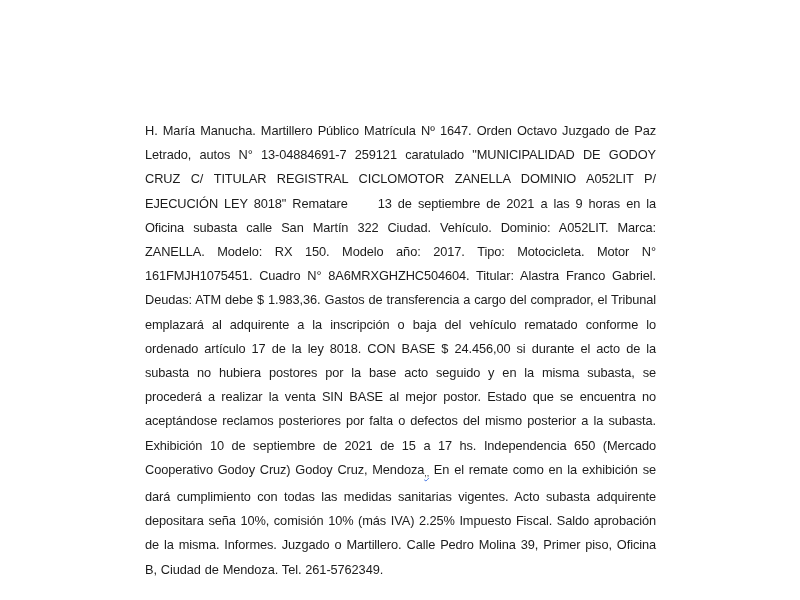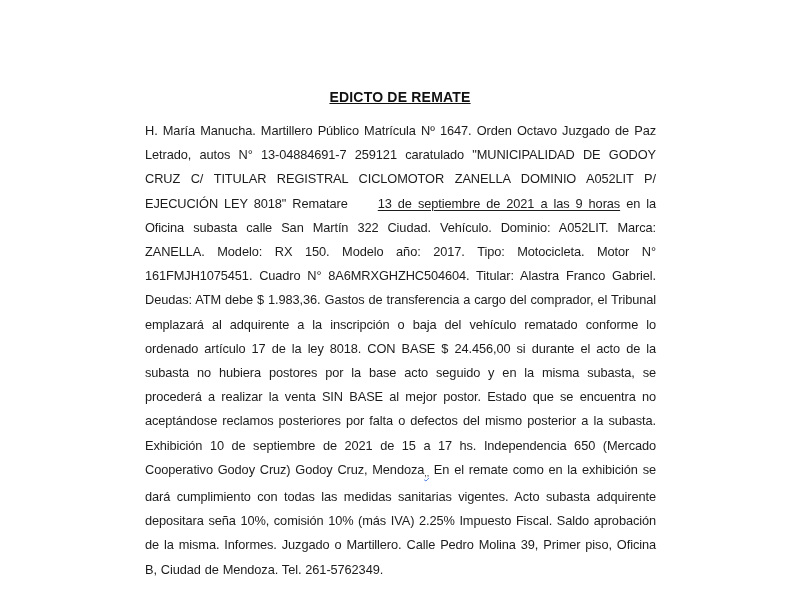--- a/index.html
+++ b/index.html
@@ -36,32 +36,30 @@
     top: 119px;
     width: 511px;
     text-align: justify;
     font-size: 12.8px;
     letter-spacing: -0.1px;
     line-height: 24.2px;
     color: #1c1c1c;
     word-spacing: 0.5px;
   }
   .seg-underline {
-    text-decoration: underline;
     text-underline-offset: 2px;
     margin-left: 24px;
   }
   .seg-squiggle {
     font-size: 9px;
     vertical-align: -2px;
     color: #2a2a2a;
     text-decoration: underline wavy #3a6fe0 1px;
     text-decoration-skip-ink: none;
   }
 </style>
 </head>
 <body>
 
 <div class="page">
-  <h1 class="doc-title">EDICTO DE REMATE</h1>
 
   <p class="doc-body"><span>H. María Manucha. Martillero Público Matrícula Nº 1647. Orden Octavo Juzgado de Paz Letrado, autos N° 13-04884691-7 259121 caratulado "MUNICIPALIDAD DE GODOY CRUZ C/ TITULAR REGISTRAL CICLOMOTOR ZANELLA DOMINIO A052LIT P/ EJECUCIÓN LEY 8018" Rematare </span><span class="seg-underline">13 de septiembre de 2021 a las 9 horas</span><span> en la Oficina subasta calle San Martín 322 Ciudad. Vehículo. Dominio: A052LIT. Marca: ZANELLA. Modelo: RX 150. Modelo año: 2017. Tipo: Motocicleta. Motor N° 161FMJH1075451. Cuadro N° 8A6MRXGHZHC504604.  Titular: Alastra Franco Gabriel.   Deudas: ATM debe $ 1.983,36. Gastos de transferencia a cargo del comprador, el Tribunal emplazará al adquirente a la inscripción o baja del vehículo rematado conforme lo ordenado artículo 17 de la ley 8018.  CON BASE $ 24.456,00 si durante el acto de la subasta no hubiera postores por la base acto seguido y en la misma subasta, se procederá a realizar la venta SIN BASE al mejor postor. Estado que se encuentra no aceptándose reclamos posteriores por falta o defectos del mismo posterior a la subasta. Exhibición 10 de septiembre de 2021 de 15 a 17 hs. Independencia 650 (Mercado Cooperativo Godoy Cruz) Godoy Cruz, Mendoza</span><span class="seg-squiggle">,,</span><span> En el remate como en la exhibición se dará cumplimiento con todas las medidas sanitarias vigentes. Acto subasta adquirente depositara seña 10%, comisión 10% (más IVA) 2.25% Impuesto Fiscal. Saldo aprobación de la misma. Informes. Juzgado o Martillero. Calle Pedro Molina 39, Primer piso, Oficina B, Ciudad de Mendoza. Tel. 261-5762349.</span></p>
 </div>
 
 </body></html>

